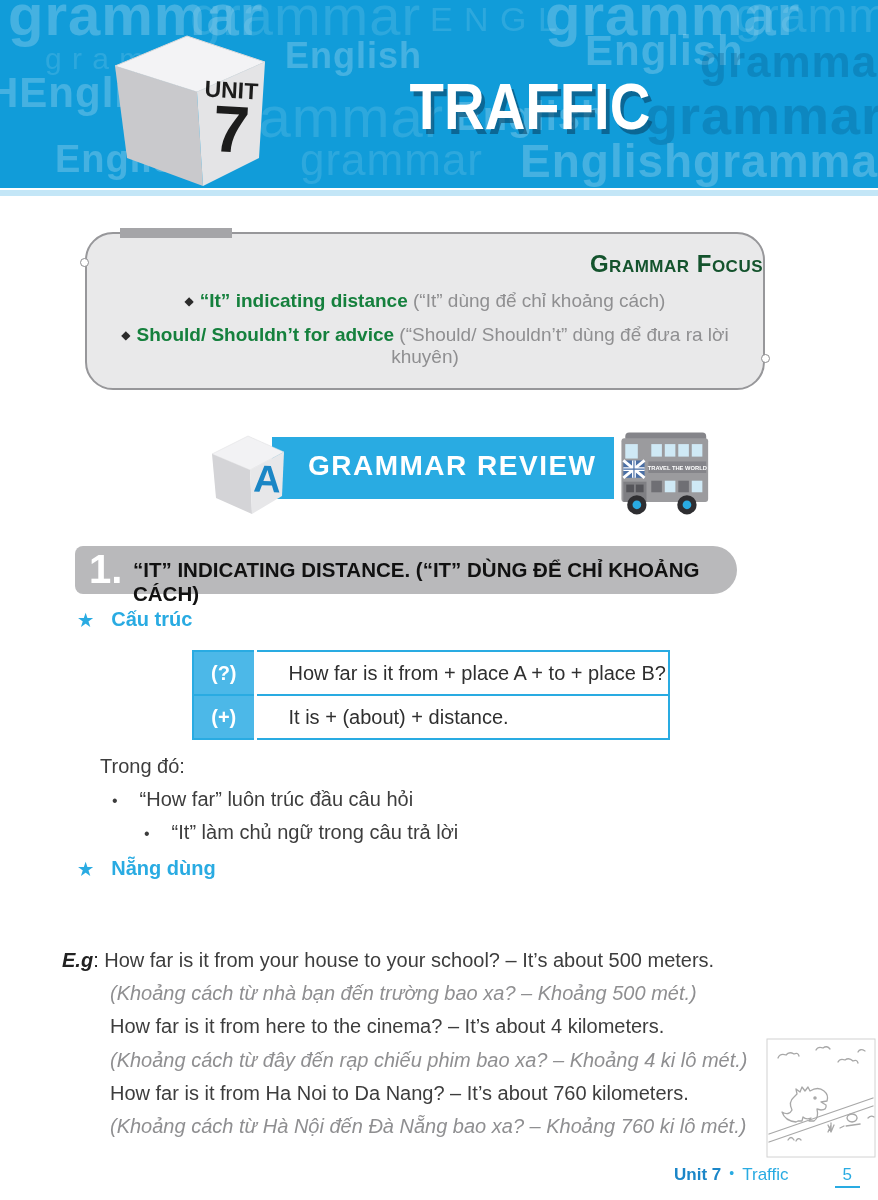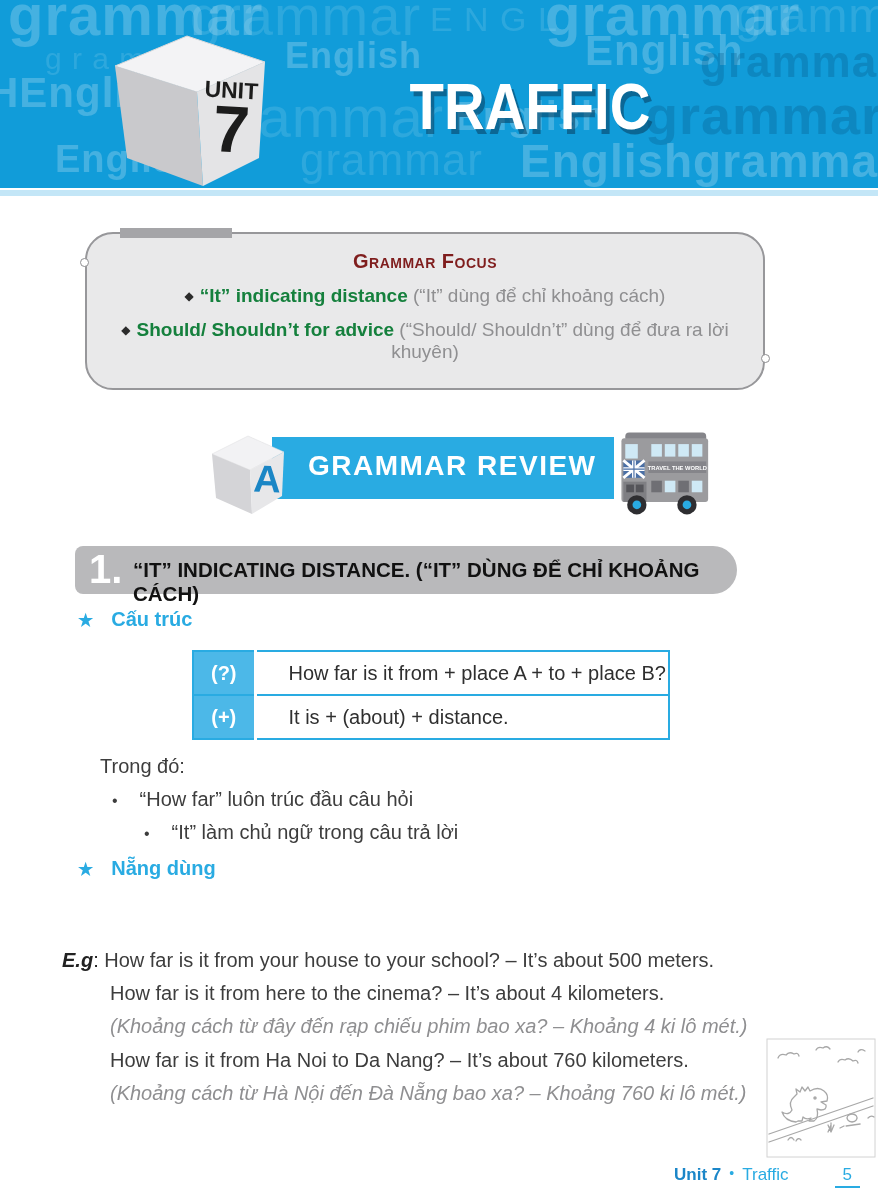--- a/index.html
+++ b/index.html
@@ -37,22 +37,22 @@
                 transform:scaleX(0.88); transform-origin:center;
                 text-shadow:4px 5px 0 rgba(8,60,92,0.55); }
 
   
   .focus-box { position:absolute; left:85px; top:232px; width:680px; height:158px;
                background:#e9e9ea; border:2.5px solid #97979a; border-radius:28px; }
   .focus-tab { position:absolute; left:33px; top:-6px; width:112px; height:10px; background:#a5a5a8; }
   .focus-dot { position:absolute; width:9px; height:9px; border:1.5px solid #8e8e91; border-radius:50%; background:#fff; }
   .focus-dot.left  { left:-7px; top:24px; }
   .focus-dot.right { right:-7px; top:120px; }
-  .focus-title { margin-top:16px; text-align:center; font-size:20px; font-weight:700;
-                 color:#7f1d1d; font-variant-caps:small-caps; letter-spacing:0.5px; }
+  .focus-title { margin-top:16px; text-align:right; font-size:24px; font-weight:700;
+                 color:#14532d; font-variant-caps:small-caps; letter-spacing:0.5px; }
   .focus-item { text-align:center; font-size:19px; margin-top:12px; color:#2b2b2b; }
   .focus-item .bullet { font-size:12px; vertical-align:2px; margin-right:6px; color:#2b2b2b; }
   .focus-item .en { font-weight:700; color:#15803d; }
   .focus-item .vi { color:#8f8f91; font-weight:400; }
 
   
   .secA-bar { position:absolute; left:272px; top:437px; width:342px; height:62px; background:#29abe2; }
   .secA-title { position:absolute; left:308px; top:450px; width:300px; font-size:28px; font-weight:800;
                 color:#fff; letter-spacing:1.5px; }
   .secA-cube { position:absolute; left:200px; top:430px; width:92px; height:88px; }
@@ -223,20 +223,21 @@
 
   <div class="star-row star-cachdung">
     <span class="star">★</span><span>Nẵng dùng</span>
   </div>
 
 
   <div class="eg-block">
     <div class="eg-line en first">
       <span class="eg-label">E.g</span><span class="eg-colon">: </span><span>How far is it from your house to your school? – It’s about 500 meters.</span>
     </div>
+    <div class="eg-line vi">(Khoảng cách từ nhà bạn đến trường bao xa? – Khoảng 500 mét.)</div>
     <div class="eg-line en">How far is it from here to the cinema? – It’s about 4 kilometers.</div>
     <div class="eg-line vi">(Khoảng cách từ đây đến rạp chiếu phim bao xa? – Khoảng 4 ki lô mét.)</div>
     <div class="eg-line en">How far is it from Ha Noi to Da Nang? – It’s about 760 kilometers.</div>
     <div class="eg-line vi">(Khoảng cách từ Hà Nội đến Đà Nẵng bao xa? – Khoảng 760 ki lô mét.)</div>
   </div>
 
   <svg class="doodle" viewBox="0 0 110 120">
     <rect x="1" y="1" width="108" height="118" fill="#fff" stroke="#d2d2d2" stroke-width="1"></rect>
     <g fill="none" stroke="#a8a8a8" stroke-width="1.3" stroke-linecap="round" stroke-linejoin="round">
       <path d="M12,20 q2,-5 8,-3 q3,-4 8,-1 q4,-2 5,2"></path>

